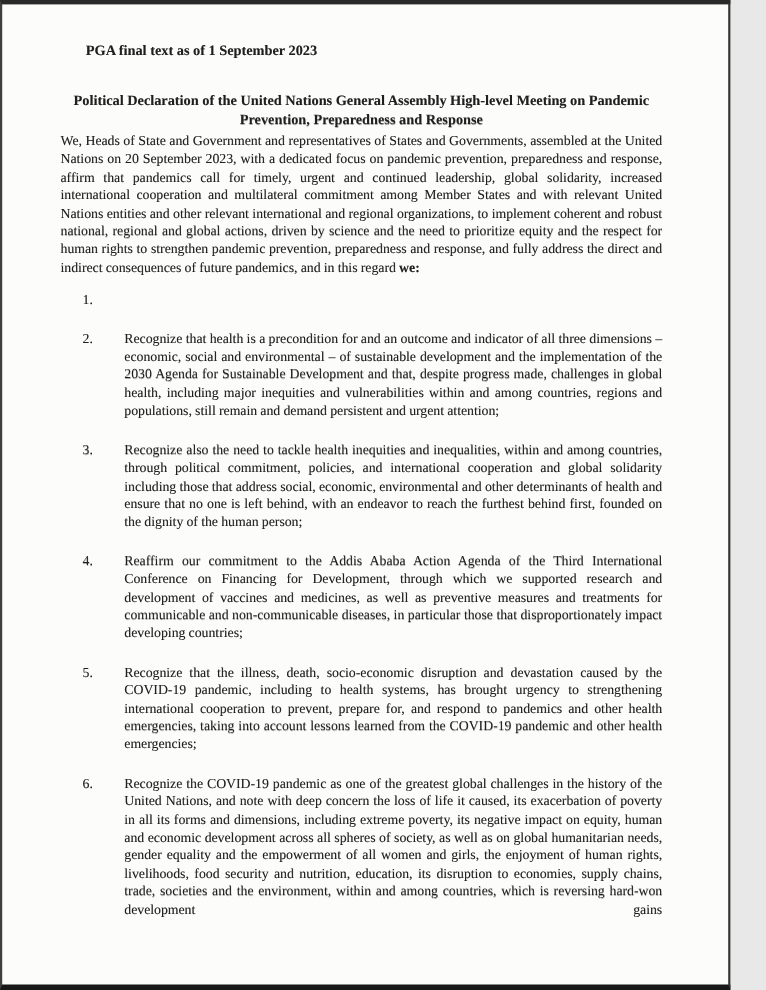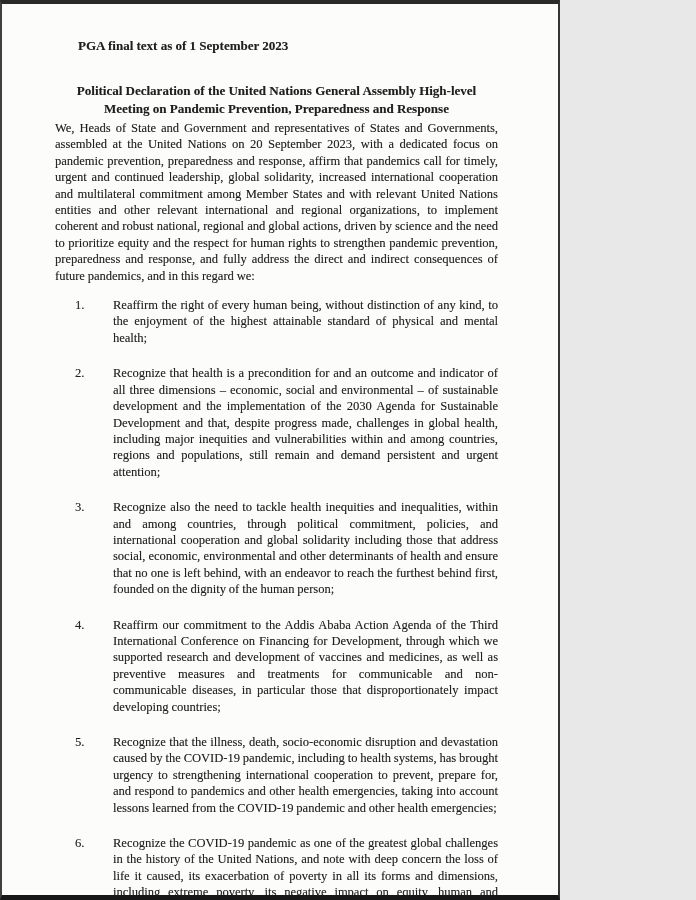--- a/index.html
+++ b/index.html
@@ -3,21 +3,21 @@
 <meta charset="utf-8">
 <style>
   html, body {
     margin: 0;
     padding: 0;
     background: #e8e8e8;
   }
   .page {
     position: relative;
     box-sizing: border-box;
-    width: 560px;
+    width: 664px;
     height: 900px;
     margin: 0;
     background: #fcfcfb;
     border-top: 4px solid #2a2a2a;
     border-bottom: 5px solid #181818;
     border-left: 2px solid #3f3f3f;
     border-right: 2px solid #343434;
     padding: 34px 60px 0 53px;
     font-family: "Liberation Serif", "DejaVu Serif", serif;
     color: #1f1f1f;
@@ -38,21 +38,21 @@
     margin: 0 2px 3px 2px;
   }
   .preamble {
     font-size: 12.5px;
     line-height: 16.4px;
     text-align: justify;
     word-spacing: -0.2px;
     margin: 0 0 13px 0;
   }
   .preamble .bold-run {
-    font-weight: normal;
+    font-weight: bold;
     margin-top: 38px;
   }
   .numbered-item {
     display: flex;
     margin: 0 0 19px 0;
     font-size: 12.5px;
     line-height: 16.4px;
   }
   .item-number {
     flex: 0 0 58px;
@@ -74,21 +74,20 @@
 <div class="page">
 
   <p class="version-note">PGA final text as of 1 September 2023</p>
 
   <h1 class="doc-title">Political Declaration of the United Nations General Assembly High-level Meeting on Pandemic Prevention, Preparedness and Response</h1>
 
   <p class="preamble"><span>We, Heads of State and Government and representatives of States and Governments, assembled at the United Nations on 20 September 2023, with a dedicated focus on pandemic prevention, preparedness and response, affirm that pandemics call for timely, urgent and continued leadership, global solidarity, increased international cooperation and multilateral commitment among Member States and with relevant United Nations entities and other relevant international and regional organizations, to implement coherent and robust national, regional and global actions, driven by science and the need to prioritize equity and the respect for human rights to strengthen pandemic prevention, preparedness and response, and fully address the direct and indirect consequences of future pandemics, and in this regard </span><span class="bold-run">we:</span></p>
 
   <div class="numbered-item">
     <span class="item-number">1.</span>
-    <span class="item-text">Reaffirm the right of every human being, without distinction of any kind, to the enjoyment of the highest attainable standard of physical and mental health;</span>
   </div>
 
   <div class="numbered-item">
     <span class="item-number">2.</span>
     <span class="item-text">Recognize that health is a precondition for and an outcome and indicator of all three dimensions – economic, social and environmental – of sustainable development and the implementation of the 2030 Agenda for Sustainable Development and that, despite progress made, challenges in global health, including major inequities and vulnerabilities within and among countries, regions and populations, still remain and demand persistent and urgent attention;</span>
   </div>
 
   <div class="numbered-item">
     <span class="item-number">3.</span>
     <span class="item-text">Recognize also the need to tackle health inequities and inequalities, within and among countries, through political commitment, policies, and international cooperation and global solidarity including those that address social, economic, environmental and other determinants of health and ensure that no one is left behind, with an endeavor to reach the furthest behind first, founded on the dignity of the human person;</span>

